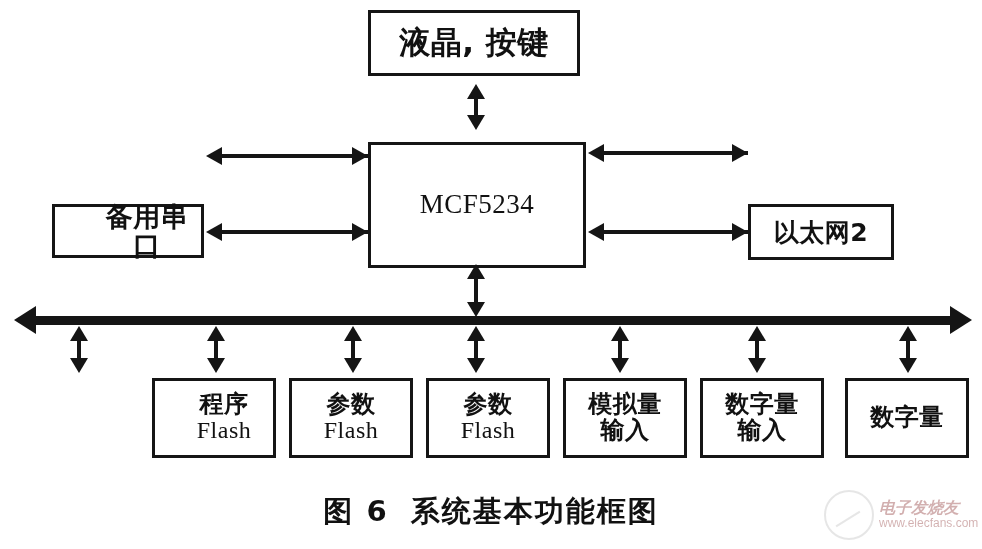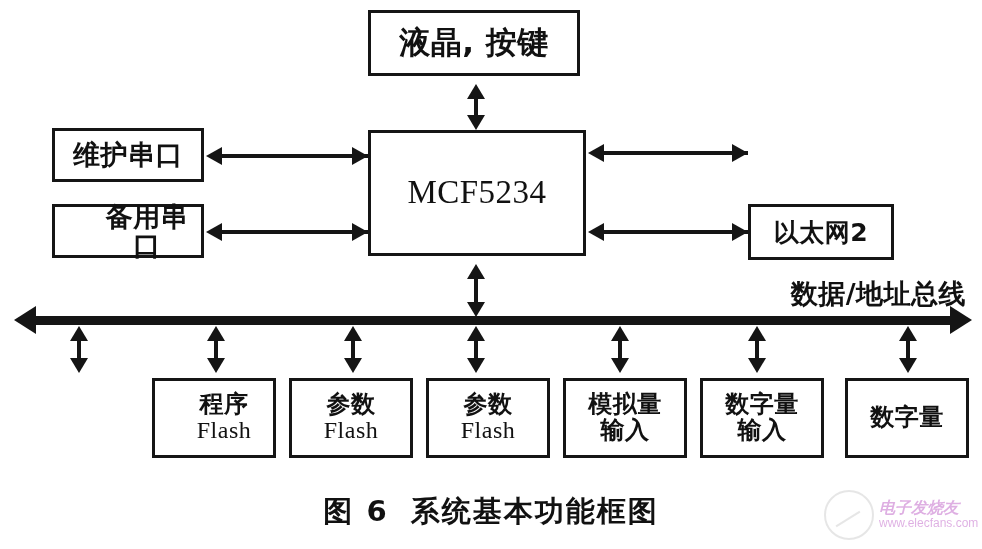--- a/index.html
+++ b/index.html
@@ -43,21 +43,21 @@
     font-family: "DejaVu Sans", "Liberation Sans", sans-serif;
     font-weight: 700;
   }
   .latin {
     font-family: "Liberation Serif", "DejaVu Serif", serif;
     font-weight: 400;
   }
 
   
   #node-lcd      { left: 368px; top: 10px;  width: 212px; height: 66px;  font-size: 31px; }
-  #node-mcu      { left: 368px; top: 130px; width: 218px; height: 126px; font-size: 33px; }
+  #node-mcu      { left: 368px; top: 142px; width: 218px; height: 126px; font-size: 27px; }
   #node-serial-maint { left: 52px; top: 128px; width: 152px; height: 54px; font-size: 27px; }
   #node-serial-bak   { left: 52px; top: 204px; width: 152px; height: 54px; font-size: 27px; padding-left: 38px; }
   #node-eth1     { left: 748px; top: 124px; width: 146px; height: 56px; font-size: 27px; }
   #node-eth2     { left: 748px; top: 204px; width: 146px; height: 56px; font-size: 25px; }
 
   .bottom-node {
     top: 378px;
     height: 80px;
     font-size: 25px;
   }
@@ -163,21 +163,21 @@
   #watermark .wm-mark::before {
     content: "";
     position: absolute;
     left: 8px; top: 26px;
     width: 28px; height: 2px;
     background: #b9b9b9;
     transform: rotate(-32deg);
   }
   #watermark .wm-text {
     margin-left: 5px;
-    color: #a21caf;
+    color: #7f1d1d;
     line-height: 1.15;
   }
   #watermark .wm-cn {
     font-family: "DejaVu Sans", "Liberation Sans", sans-serif;
     font-size: 16px;
     font-style: italic;
     font-weight: 700;
     display: block;
   }
   #watermark .wm-url {
@@ -196,23 +196,20 @@
   </div>
 
   <div class="arrow-up" style="left:467px; top:84px;"></div>
   <div class="conn-v" style="left:474px; top:92px; height:30px;"></div>
   <div class="arrow-down" style="left:467px; top:115px;"></div>
 
   <div class="node latin" id="node-mcu">
     <span class="lbl">MCF5234</span>
   </div>
 
-  <div class="node cjk" id="node-serial-maint">
-    <span class="lbl">维护串口</span>
-  </div>
   <div class="node cjk" id="node-serial-bak">
     <span class="lbl">备用串口</span>
   </div>
 
   <div class="arrow-left" style="left:206px; top:147px;"></div>
   <div class="conn-h" style="left:220px; top:154px; width:148px;"></div>
   <div class="arrow-right" style="left:352px; top:147px;"></div>
 
   <div class="arrow-left" style="left:206px; top:223px;"></div>
   <div class="conn-h" style="left:220px; top:230px; width:148px;"></div>
@@ -230,21 +227,20 @@
   <div class="conn-h" style="left:602px; top:230px; width:146px;"></div>
   <div class="arrow-right" style="left:732px; top:223px;"></div>
 
   <div class="arrow-up" style="left:467px; top:264px;"></div>
   <div class="conn-v" style="left:474px; top:272px; height:34px;"></div>
   <div class="arrow-down" style="left:467px; top:302px;"></div>
 
   <div id="bus-line"></div>
   <div class="bus-cap" id="bus-cap-left"></div>
   <div class="bus-cap" id="bus-cap-right"></div>
-  <div id="bus-label">数据/地址总线</div>
 
   <div class="arrow-up" style="left:70px; top:326px;"></div>
   <div class="conn-v" style="left:77px; top:334px; height:26px;"></div>
   <div class="arrow-down" style="left:70px; top:358px;"></div>
 
   <div class="arrow-up" style="left:207px; top:326px;"></div>
   <div class="conn-v" style="left:214px; top:334px; height:26px;"></div>
   <div class="arrow-down" style="left:207px; top:358px;"></div>
   <div class="node bottom-node two-line" style="left:152px; width:124px;padding-left:20px;">
     <span class="lbl">

